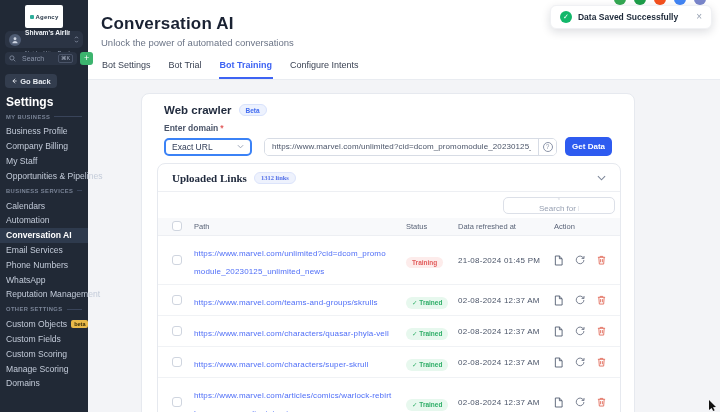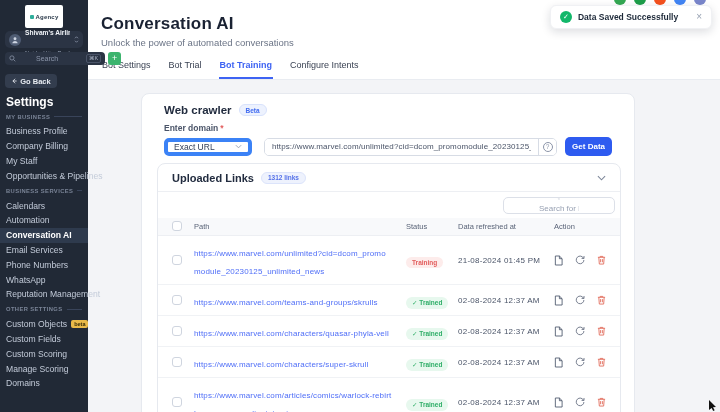--- a/index.html
+++ b/index.html
@@ -12,21 +12,21 @@
   .logo-box { width:38px; height:23px; background:#fff; border-radius:2px; margin:5px auto 0; display:flex; align-items:center; justify-content:center; gap:2px; }
   .logo-mark { width:4px; height:4px; background:#2fae9b; border-radius:1px; }
   .logo-text { font-size:6px; font-weight:700; color:#2b3a4a; letter-spacing:.2px; }
   .user-card { margin:3px 5px 0; background:#2b3444; border-radius:5px; height:17px; display:flex; align-items:center; gap:4px; padding:0 4px; }
   .avatar { width:12px; height:12px; min-width:12px; border-radius:50%; background:#505d74; display:flex; align-items:center; justify-content:center; }
   .user-text { overflow:hidden; line-height:1.25; }
   .user-name { font-size:6.6px; font-weight:700; color:#f1f4f8; white-space:nowrap; }
   .user-loc { font-size:5.8px; color:#95a0b4; white-space:nowrap; }
   .user-chev { margin-left:auto; display:flex; flex-direction:column; gap:1px; }
   .sb-search-row { margin:4px 5px 0; display:flex; gap:3px; align-items:center; }
-  .sb-search { flex:1; height:13px; background:#2b3444; border-radius:4px; display:flex; align-items:center; gap:20px; padding:0 4px; }
+  .sb-search { flex:1; height:13px; background:#2b3444; border-radius:4px; display:flex; align-items:center; gap:6px; padding:0 4px; }
   .sb-search input { flex:1; width:30px; border:0; background:transparent; outline:none; font-size:7px; color:#c7cedb; font-family:inherit; }
   .sb-search input::placeholder { color:#8d97ab; }
   .kbd { font-size:5.5px; color:#aab3c4; border:1px solid #4a5468; border-radius:2px; padding:0 2px; line-height:7px; white-space:nowrap; }
   .add-btn { width:13px; height:13px; min-width:13px; background:#3cb46e; border:0; border-radius:3px; color:#fff; font-size:9px; line-height:11px; text-align:center; cursor:pointer; }
   .go-back { margin:9px 5px 0; width:52px; height:14px; background:#333d4e; border:0; border-radius:4px; color:#e8ecf2; font-size:7.5px; font-weight:700; display:flex; align-items:center; justify-content:center; gap:3px; cursor:pointer; font-family:inherit; }
   .sb-title { margin:7px 0 0 6px; font-size:12px; font-weight:700; color:#fff; }
   .sb-sec-label { height:15px; display:flex; align-items:center; gap:4px; margin:0 6px; font-size:5.8px; font-weight:700; letter-spacing:.4px; color:#7a8497; white-space:nowrap; }
   .sb-sec-label::after { content:""; flex:1; height:1px; background:#39445a; min-width:4px; }
   .sb-item { height:14.8px; display:flex; align-items:center; gap:4px; padding-left:6px; font-size:8.6px; color:#c3cbd9; cursor:pointer; white-space:nowrap; }
   .sb-item.active { background:#2e3a4d; color:#fff; font-weight:700; }
@@ -52,30 +52,30 @@
 
   
   .content { position:absolute; top:81px; left:0; right:0; bottom:0; background:#f3f4f7; }
   .card { position:absolute; left:53px; top:12px; width:494px; height:345px; background:#fff; border:1px solid #e6e9ef; border-radius:8px; padding:10px 22px; }
   .wc-title-row { display:flex; align-items:center; gap:7px; }
   .wc-title { font-size:11.5px; font-weight:700; color:#222c3f; }
   .pill-blue { font-size:6.5px; font-weight:700; color:#416bf0; background:#edf2fe; border:1px solid #d8e2fc; border-radius:8px; padding:1.5px 6px; }
   .domain-label { margin-top:7px; font-size:8.5px; font-weight:600; color:#4a5468; }
   .req { color:#e25c5c; margin-left:2px; }
   .controls { margin-top:4px; display:flex; align-items:center; }
-  .select { width:88px; height:18px; border:4px solid #3b82f6; border-radius:5px; display:flex; align-items:center; justify-content:space-between; padding:0 6px; font-size:8.5px; color:#34405a; margin-right:12px; cursor:pointer; background:#fff; }
+  .select { width:88px; height:18px; border:2px solid #3b82f6; border-radius:5px; display:flex; align-items:center; justify-content:space-between; padding:0 6px; font-size:8.5px; color:#34405a; margin-right:12px; cursor:pointer; background:#fff; }
   .input-group { flex:1; height:18px; border:1px solid #d7dce5; border-radius:5px; display:flex; align-items:stretch; overflow:hidden; background:#fff; }
   .url-input { flex:1; border:0; outline:none; font-size:8px; color:#4a5468; padding:0 7px; font-family:inherit; letter-spacing:.1px; }
   .help-btn { width:18px; border:0; border-left:1px solid #d7dce5; background:#fff; display:flex; align-items:center; justify-content:center; cursor:pointer; }
   .help-circ { width:10px; height:10px; border:1px solid #8b94a8; border-radius:50%; font-size:6.5px; color:#8b94a8; display:flex; align-items:center; justify-content:center; }
   .get-data { margin-left:8px; height:19px; background:var(--accent,#2e5bf0); color:#fff; border:0; border-radius:5px; font-size:8px; font-weight:700; padding:0 7px; cursor:pointer; font-family:inherit; white-space:nowrap; }
 
   
   .panel { position:absolute; left:15px; top:69px; width:464px; height:290px; background:#fff; border:1px solid #e6e9ef; border-radius:8px; }
-  .panel-head { height:28px; display:flex; align-items:center; padding:0 14px; border-bottom:1px solid #edeff3; }
+  .panel-head { height:28px; display:flex; align-items:center; padding:0 14px; border-bottom:1px solid #edeff3;font-family:Liberation Serif, serif; }
   .panel-title { font-size:11px; font-weight:700; color:#222c3f; }
   .pill-count { margin-left:7px; font-size:6.5px; font-weight:700; color:#5470e8; background:#eef2fd; border:1px solid #dce4fb; border-radius:8px; padding:1.5px 6px; }
   .panel-chev { margin-left:auto; background:transparent; border:0; cursor:pointer; display:flex; }
   .search-row { height:26px; display:flex; align-items:center; justify-content:flex-end; padding:0 5px; }
   .search-box { width:112px; height:17px; border:1px solid #dce0e8; border-radius:5px; display:flex; align-items:center; gap:4px; padding:0 6px; background:#fff;flex-direction:column; }
   .search-box input { flex:1; width:40px; border:0; outline:none; background:transparent; font-size:8px; color:#4a5468; font-family:inherit; }
   .search-box input::placeholder { color:#98a1b3; }
   .thead, .lt-row { display:grid; grid-template-columns:36px 212px 52px 88px 74px; align-items:center; }
   .thead { height:18px; background:#f8f9fb; border-bottom:1px solid #edeff3; font-size:7.5px; color:#5a6478; }
   .th { font-weight:500; }

